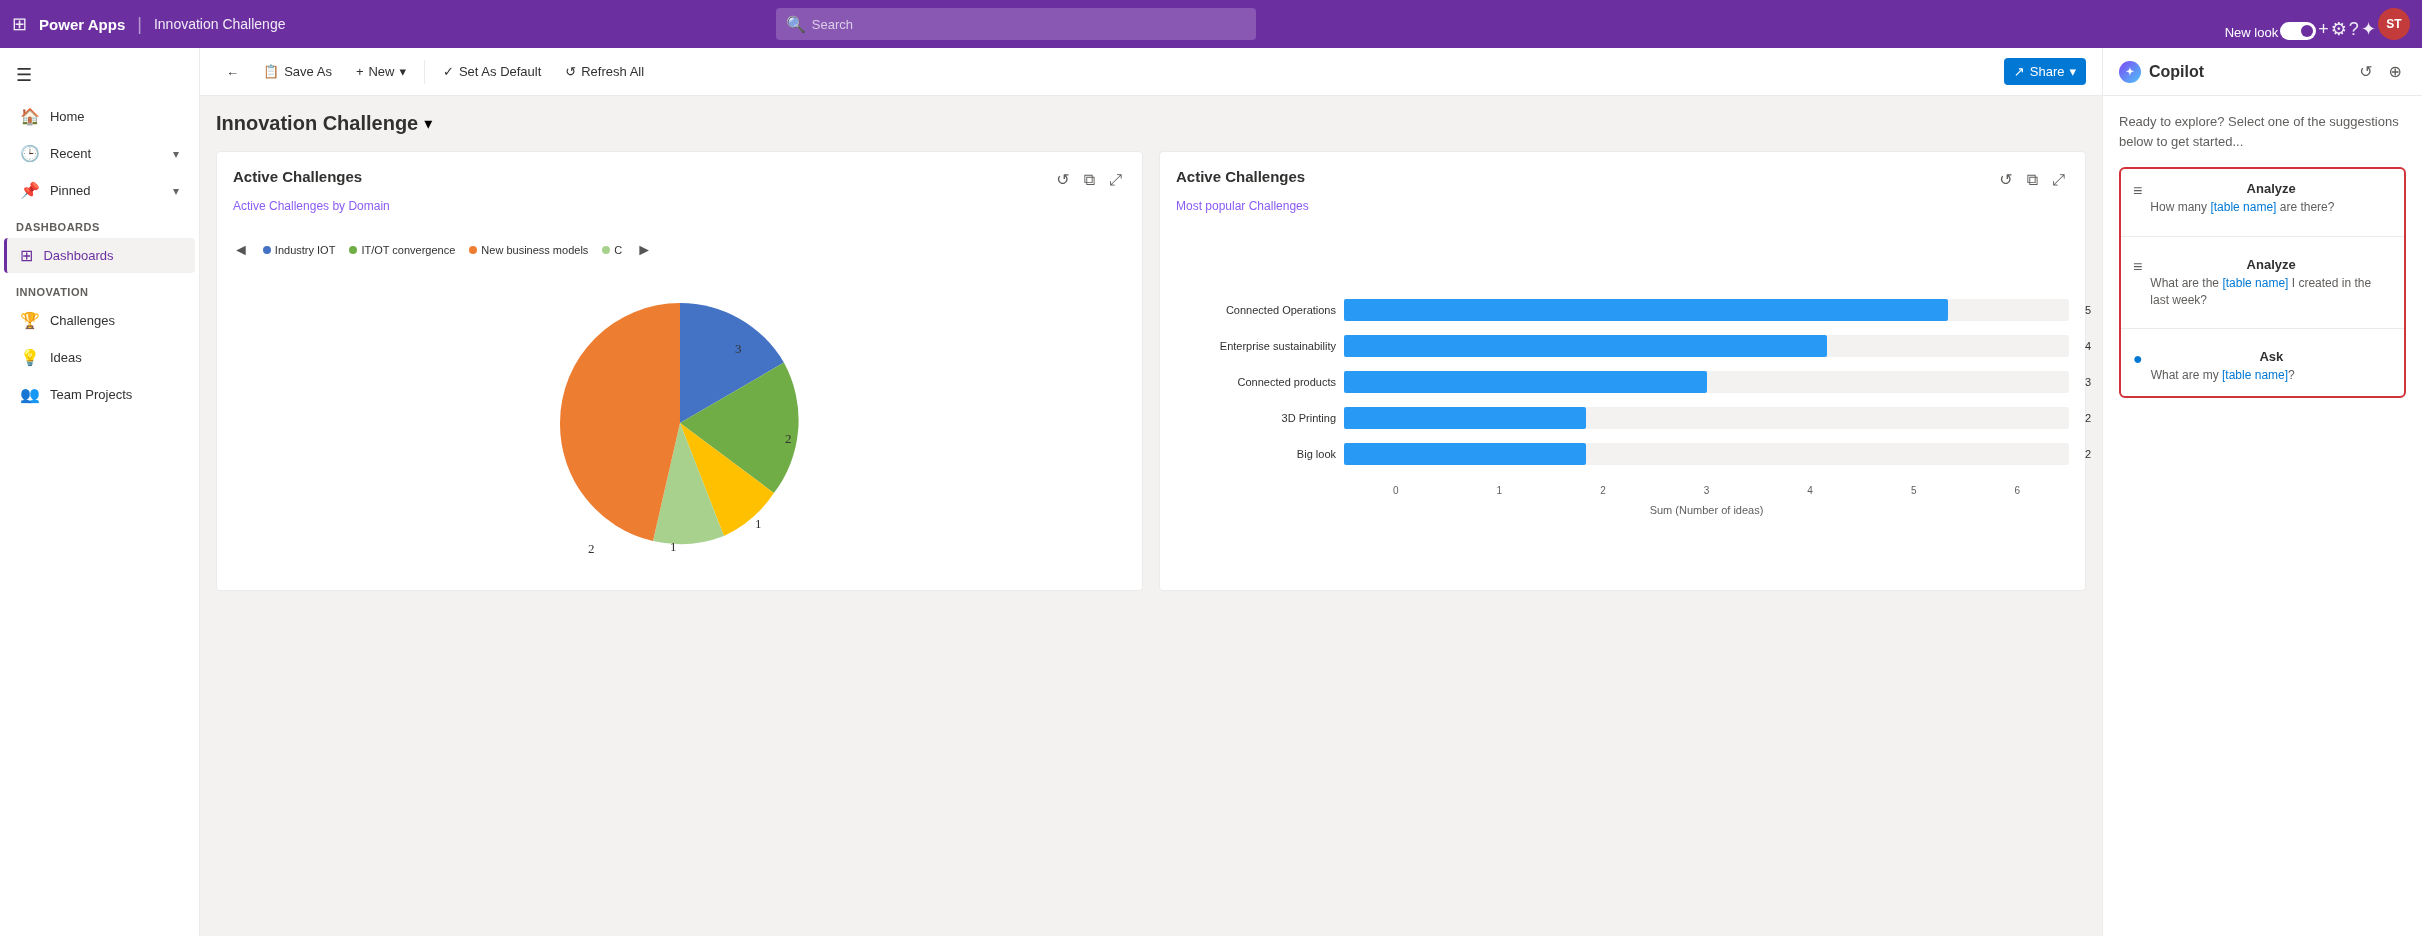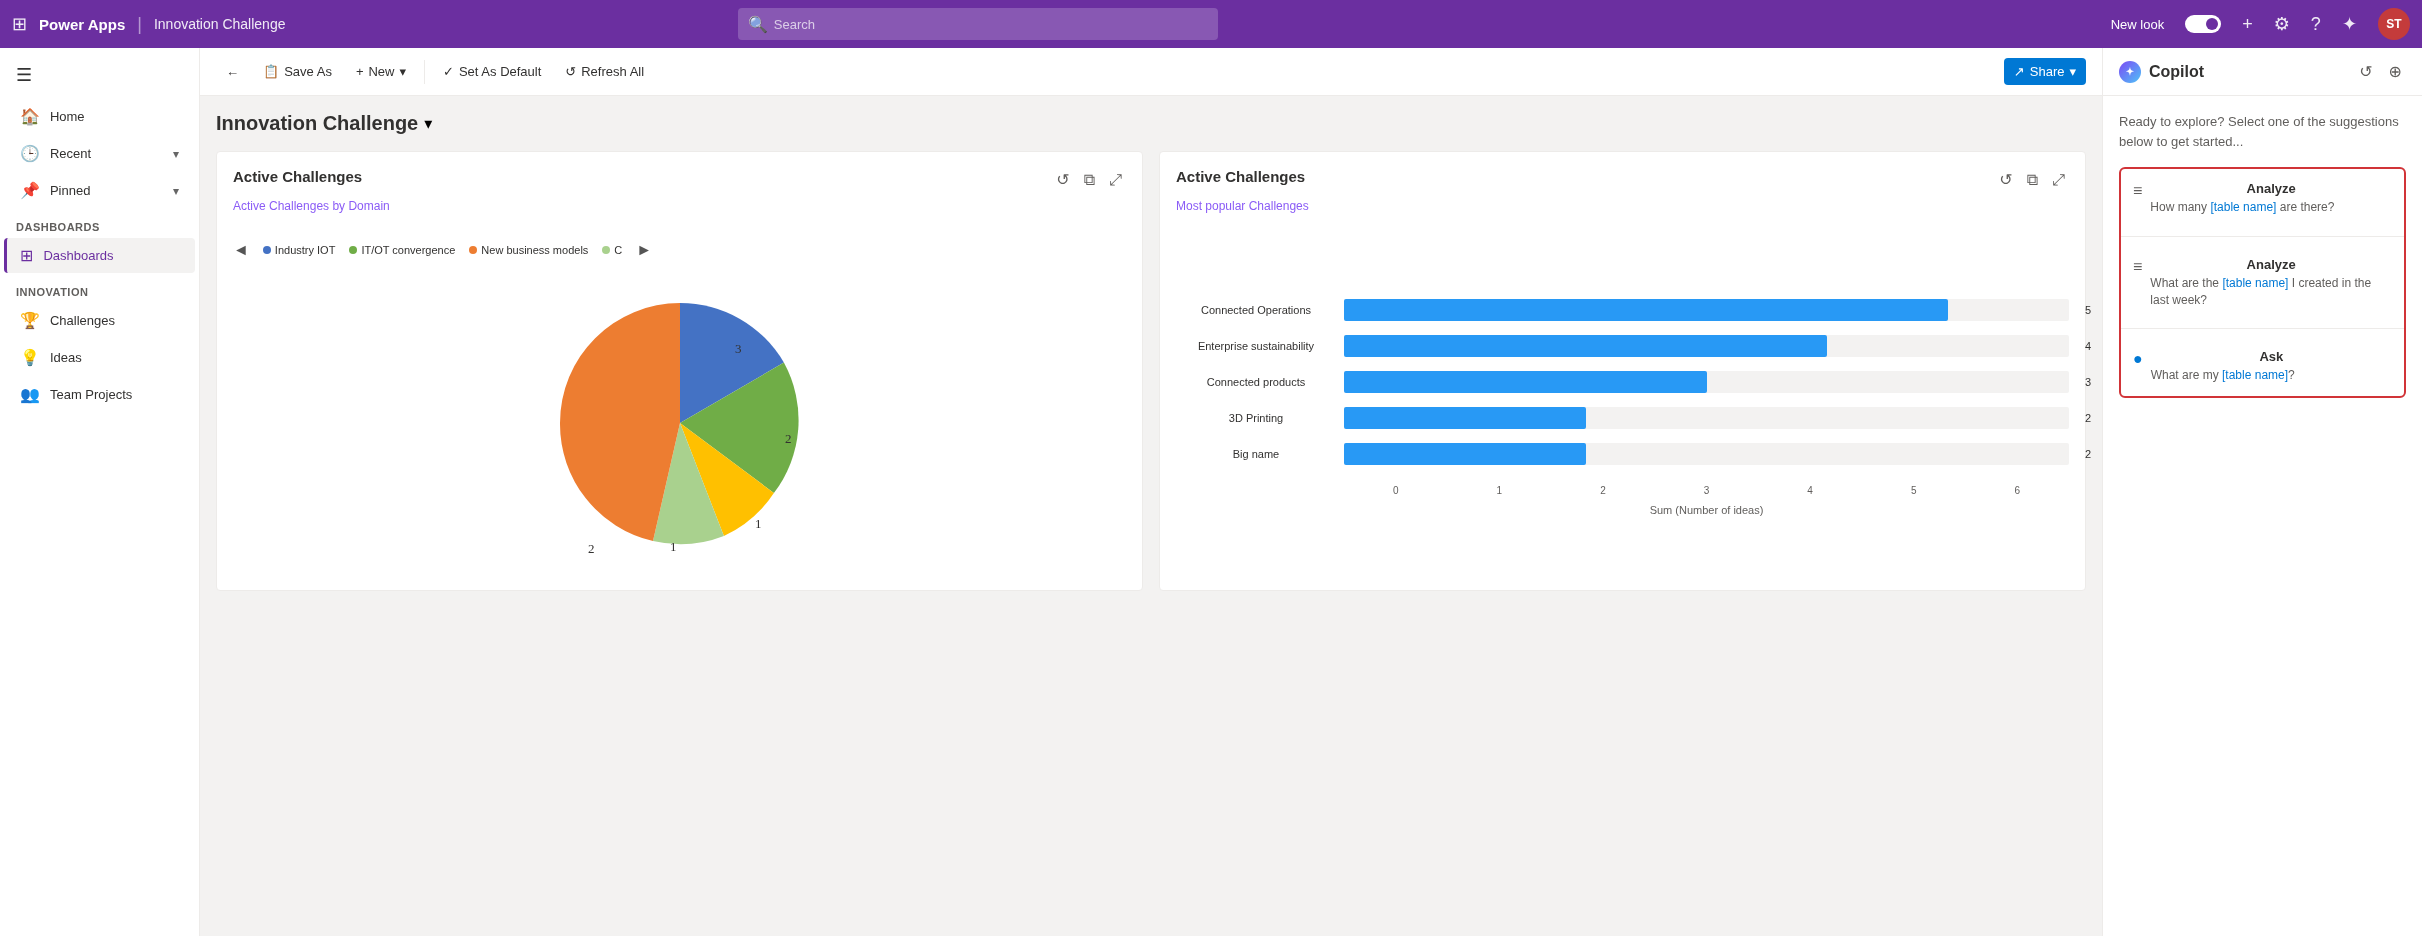--- a/index.html
+++ b/index.html
@@ -37,22 +37,22 @@
       background: transparent;
       border: none;
       outline: none;
       color: white;
       font-size: 13px;
       width: 100%;
     }
     .top-nav .search-bar input::placeholder { color: rgba(255,255,255,0.7); }
     .top-nav-right {
       display: flex;
-      align-items: center;
-      gap: 21px;
+      align-items: flex-end;
+      gap: 2px;
       margin-left: auto;
     }
     .top-nav-right .new-look-label { font-size: 13px; }
     .toggle-switch {
       width: 36px; height: 18px;
       background: white;
       border-radius: 10px;
       position: relative;
       cursor: pointer;
     }
@@ -265,21 +265,21 @@
     .bar-row {
       display: flex;
       align-items: center;
       margin-bottom: 14px;
       gap: 8px;
     }
     .bar-label {
       width: 160px;
       font-size: 11px;
       color: #323130;
-      text-align: center;
+      text-align: right;
       flex-shrink: 0;
     }
     .bar-track {
       flex: 1;
       height: 22px;
       background: #f3f2f1;
       border-radius: 2px;
       position: relative;
     }
     .bar-fill {
@@ -586,21 +586,21 @@
                   </div>
                 </div>
                 <div class="bar-row">
                   <div class="bar-label">3D Printing</div>
                   <div class="bar-track" style="position: relative;">
                     <div class="bar-fill" style="width: 33.3333%;"></div>
                     <div style="position: absolute; right: -22px; top: 50%; transform: translateY(-50%); font-size: 11px; color: rgb(50, 49, 48);">2</div>
                   </div>
                 </div>
                 <div class="bar-row">
-                  <div class="bar-label">Big name</div>
+                  <div class="bar-label">Big look</div>
                   <div class="bar-track" style="position: relative;">
                     <div class="bar-fill" style="width: 33.3333%;"></div>
                     <div style="position: absolute; right: -22px; top: 50%; transform: translateY(-50%); font-size: 11px; color: rgb(50, 49, 48);">2</div>
                   </div>
                 </div>
               </div>
             <div class="bar-axis">
               <span>0</span>
               <span>1</span>
               <span>2</span>

